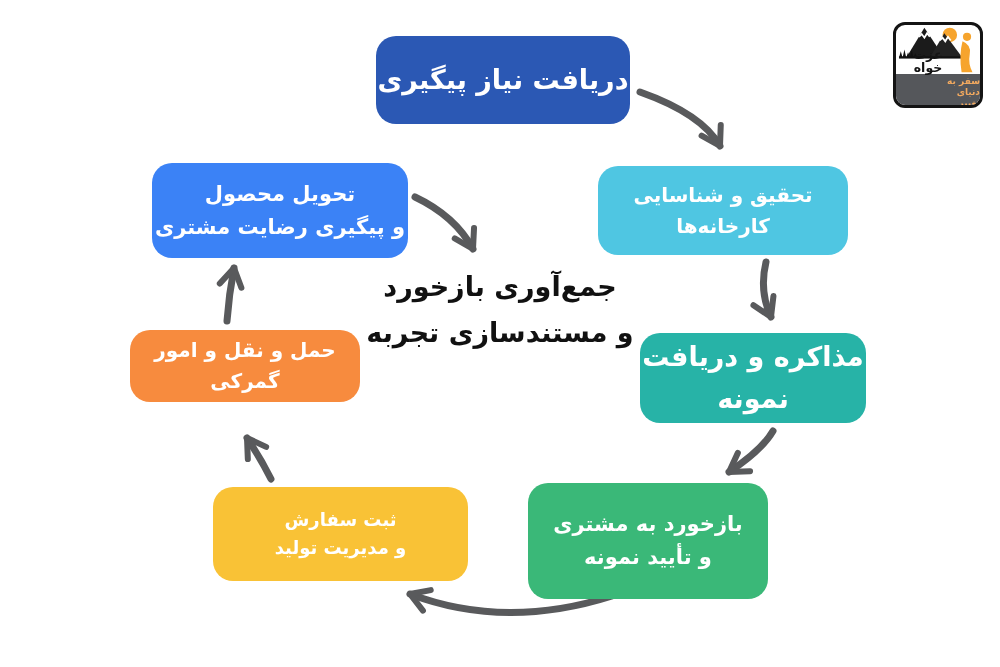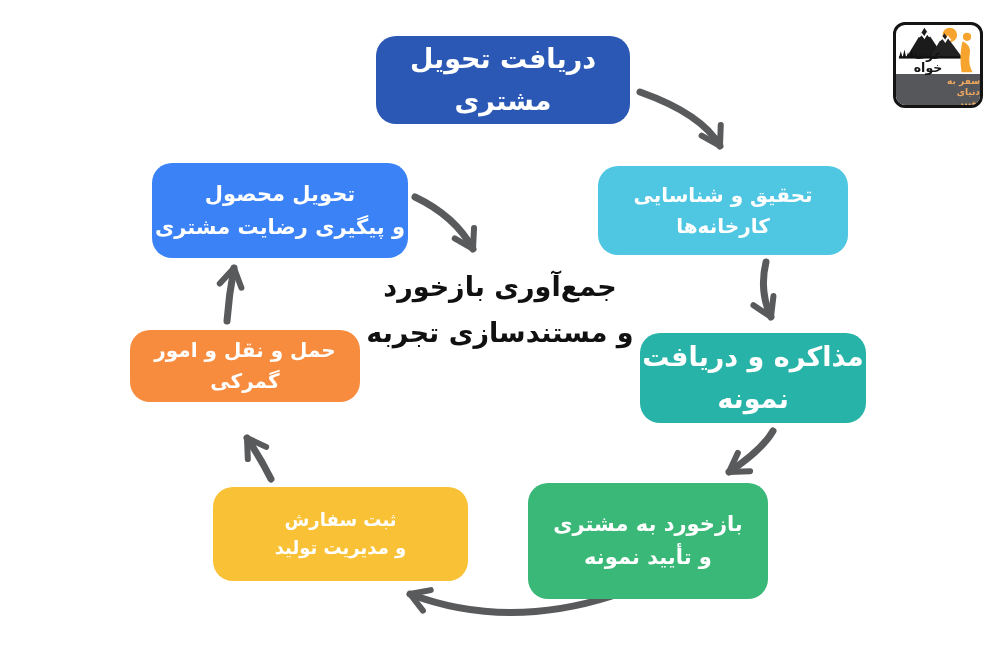--- a/index.html
+++ b/index.html
@@ -58,21 +58,21 @@
     </defs>
     <path class="arrow" marker-end="url(#ah)" d="M 640 92 Q 702 114 720 146" style="stroke: rgb(89, 90, 92);"></path>
     <path class="arrow" marker-end="url(#ah)" d="M 766 262 Q 759 291 771 317" style="stroke: rgb(89, 90, 92);"></path>
     <path class="arrow" marker-end="url(#ah)" d="M 773 431 Q 762 450 729 472" style="stroke: rgb(89, 90, 92);"></path>
     <path class="arrow" marker-end="url(#ah)" d="M 612 596 Q 505 630 410 594" style="stroke: rgb(89, 90, 92);"></path>
     <path class="arrow" marker-end="url(#ah)" d="M 271 479 Q 261 459 247 438" style="stroke: rgb(89, 90, 92);"></path>
     <path class="arrow" marker-end="url(#ah)" d="M 227 321 Q 229 294 234 268" style="stroke: rgb(89, 90, 92);"></path>
     <path class="arrow" marker-end="url(#ah)" d="M 415 197 Q 455 216 473 249" style="stroke: rgb(89, 90, 92);"></path>
   </svg>
 
-  <div class="box box-receive" dir="rtl" style="background-color: rgb(43, 88, 180);">دریافت تحویل مشتری</div>
+  <div class="box box-receive" dir="rtl" style="background-color: rgb(43, 88, 180);">دریافت نیاز پیگیری</div>
 
   <div class="box box-research" dir="rtl" style="background-color: rgb(79, 198, 226);">تحقیق و شناسایی کارخانه‌ها</div>
 
   <div class="box box-negotiate" dir="rtl" style="background-color: rgb(39, 179, 167);">مذاکره و دریافت نمونه</div>
 
   <div class="box box-feedback" dir="rtl" style="background-color: rgb(58, 184, 120);">بازخورد به مشتری
 و تأیید نمونه</div>
 
   <div class="box box-order" dir="rtl" style="background-color: rgb(249, 194, 54);">ثبت سفارش
 و مدیریت تولید</div>

